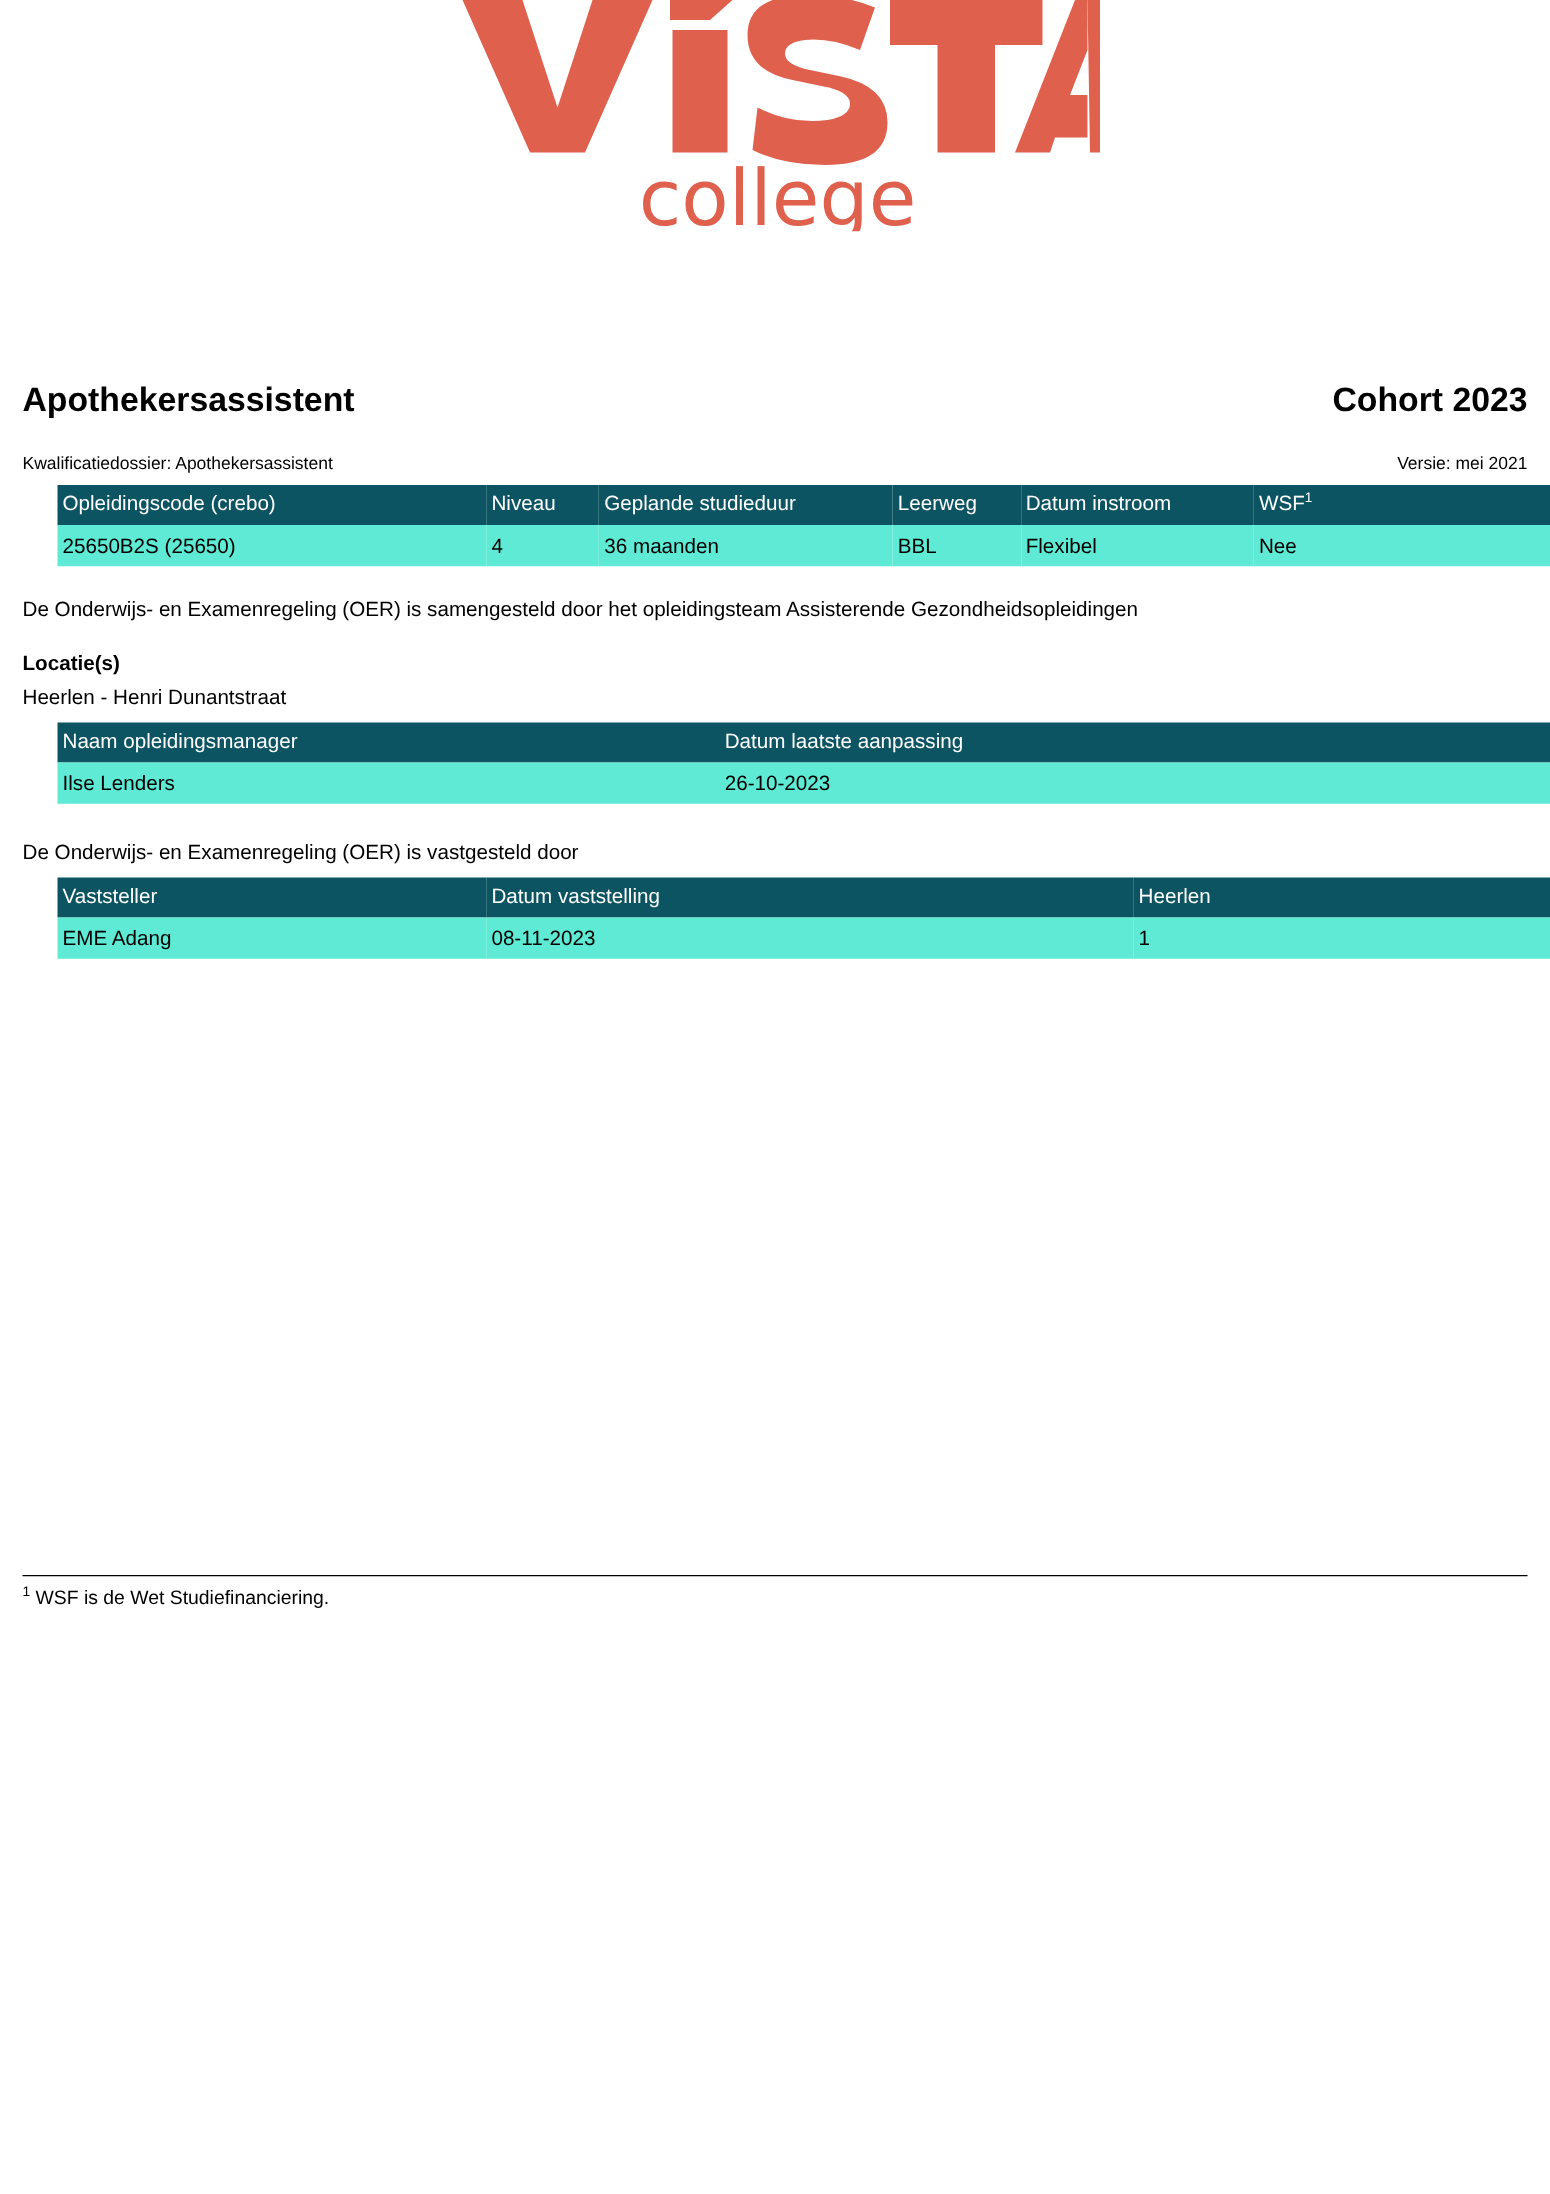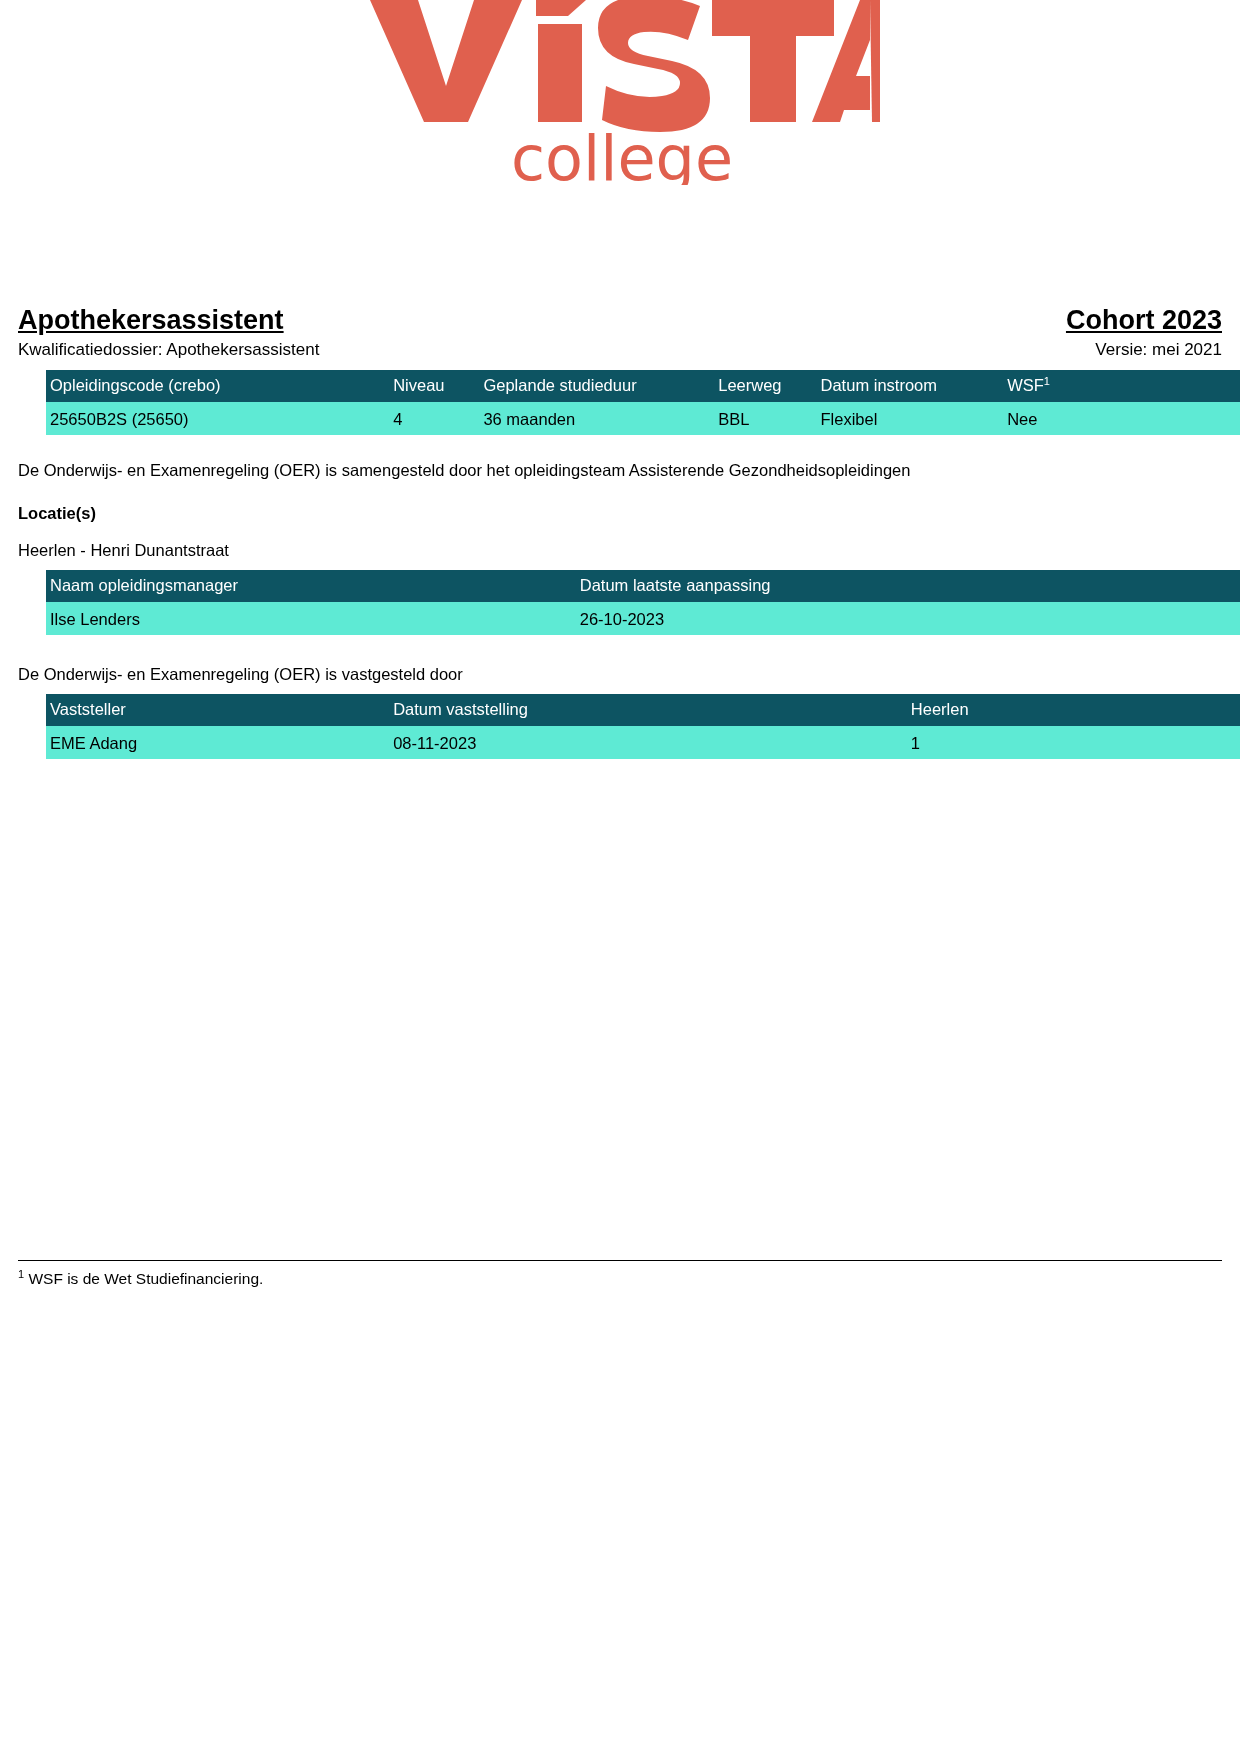--- a/index.html
+++ b/index.html
@@ -46,36 +46,35 @@
     margin-top: 55px;
     font-family: "DejaVu Sans", sans-serif;
   }
 
   
   .head-row {
     display: flex;
     justify-content: space-between;
     align-items: baseline;
     margin-top: 120px;
-    text-decoration: underline;
   }
   .head-left {
     font-size: 27px;
     font-weight: bold;
   }
   .head-right {
     font-size: 27px;
     font-weight: bold;
   }
   .sub-row {
     display: flex;
     justify-content: space-between;
     align-items: baseline;
-    margin-top: 4px;
-    font-size: 17px;
+    margin-top: 26px;
+    font-size: 14px;
   }
 
   
   table {
     border-collapse: collapse;
     width: 100%;
     table-layout: fixed;
     margin-left: 28px;
   }
   .tbl {
@@ -108,21 +107,21 @@
     font-size: 16.5px;
     margin-top: 26px;
   }
   .bold-label {
     font-size: 16.5px;
     font-weight: bold;
     margin-top: 24px;
   }
   .plain-line {
     font-size: 16.5px;
-    margin-top: 18px;
+    margin-top: 8px;
   }
   .para-tight {
     font-size: 16.5px;
     margin-top: 30px;
   }
 
   
   .footer {
     position: absolute;
     left: 0;

